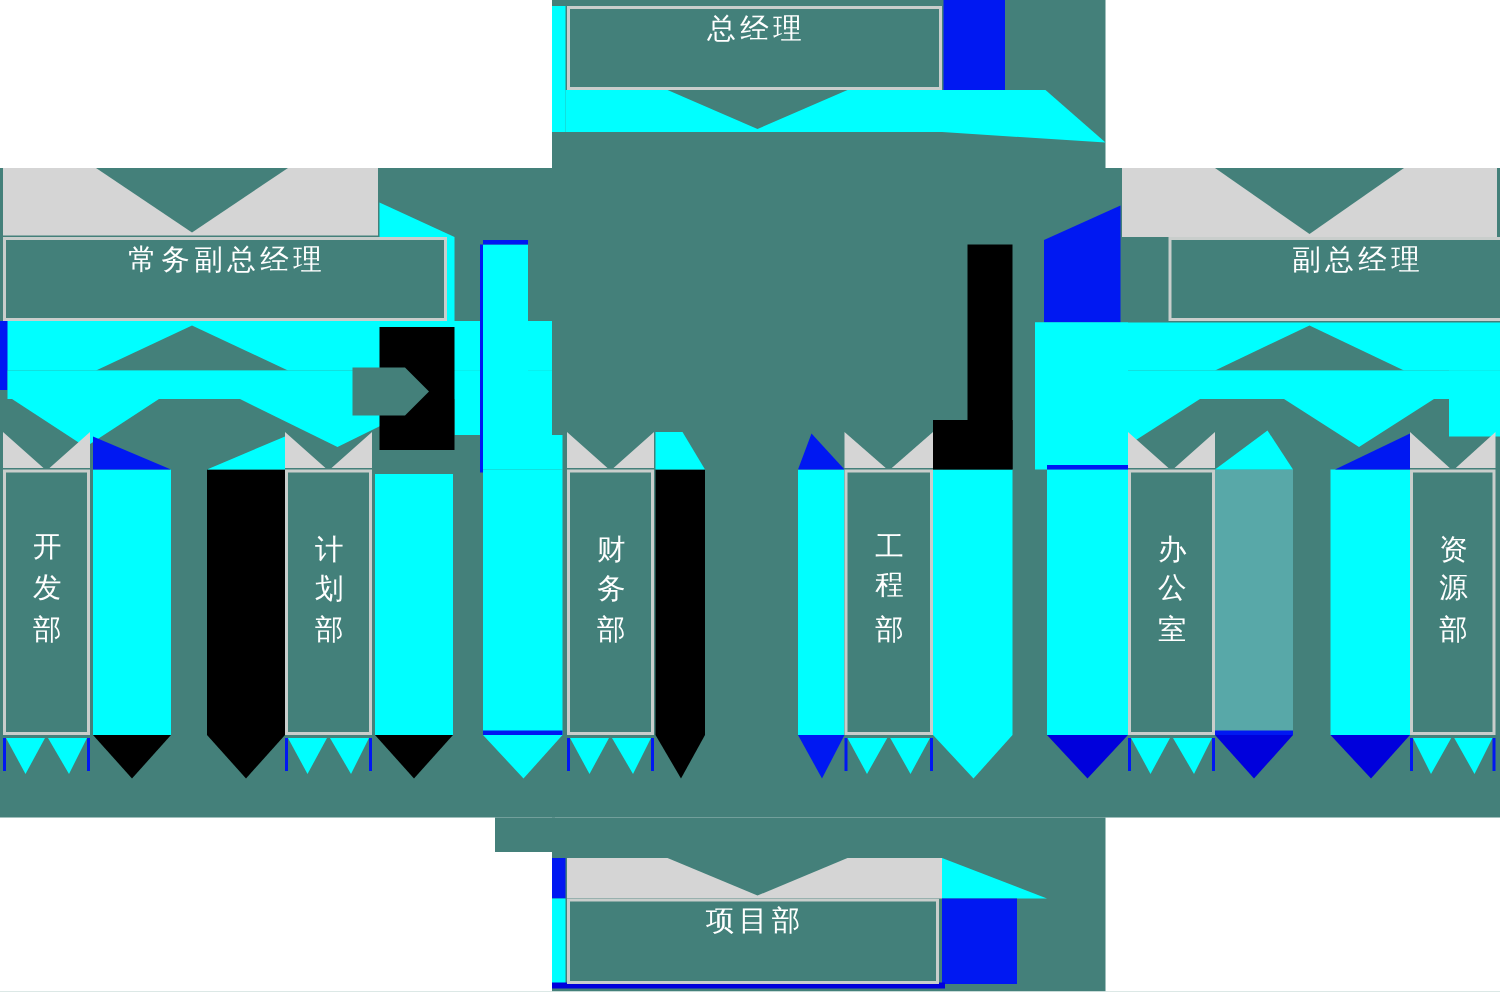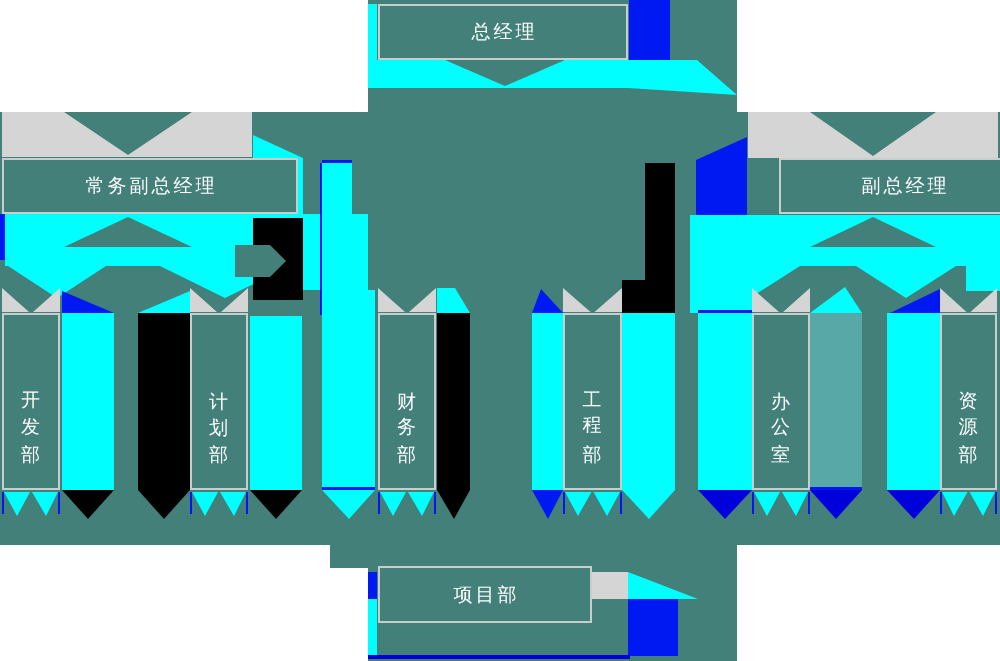--- a/index.html
+++ b/index.html
@@ -14,21 +14,21 @@
   .f-grey{fill:var(--ribbon_grey)}
   .f-blue{fill:var(--ribbon_blue)}
   .f-dkblue{fill:var(--ribbon_dark_blue)}
   .f-black{fill:var(--ribbon_black)}
   .f-lteal{fill:var(--ribbon_light_teal)}
   .node{
     position:absolute;box-sizing:border-box;
     background:var(--node_fill);
     border:2px solid var(--node_border);
     color:var(--text_color);
-    display:flex;align-items:center;justify-content:center;
+    display:flex;justify-content:center;
     white-space:nowrap;
   }
   .mgr-node{font-size:19px;letter-spacing:3px;}
   .mgr-node .lbl{padding-left:3px;}
   .dept-node{font-size:19px;}
   .dept-node .lbl{
     writing-mode:vertical-rl;text-orientation:upright;
     letter-spacing:26px;padding-top:26px;line-height:1;
   }
 </style>
@@ -179,21 +179,21 @@
   </div>
 
   <div class="node mgr-node" style="left:2px;top:158px;width:296px;height:56px;">
     <span class="lbl">常务副总经理</span>
   </div>
 
   <div class="node mgr-node" style="left:779px;top:158px;width:250px;height:56px;">
     <span class="lbl">副总经理</span>
   </div>
 
-  <div class="node mgr-node" style="left:378px;top:566px;width:214px;height:57px;">
+  <div class="node mgr-node" style="left:378px;top:599px;width:248px;height:57px;">
     <span class="lbl">项目部</span>
   </div>
 
   <div class="node dept-node" style="left:2px;top:313px;width:58px;height:177px;">
     <span class="lbl">开发部</span>
   </div>
   <div class="node dept-node" style="left:190px;top:313px;width:58px;height:177px;">
     <span class="lbl">计划部</span>
   </div>
   <div class="node dept-node" style="left:378px;top:313px;width:58px;height:177px;">

